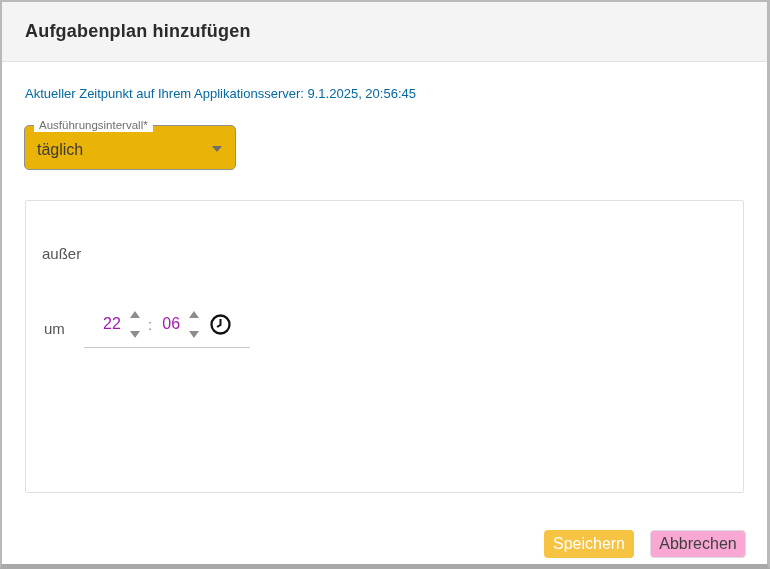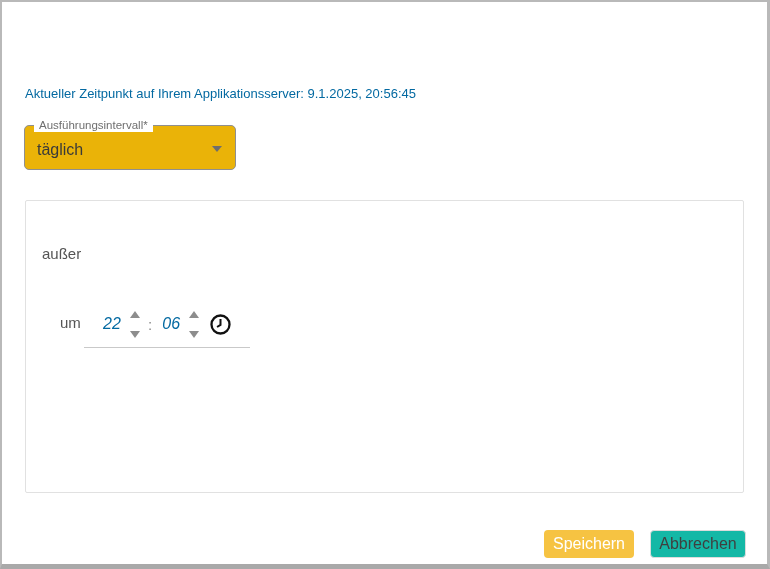--- a/index.html
+++ b/index.html
@@ -46,54 +46,56 @@
     border-top:6px solid #6e6e6e;
   }
   .select-interval{left:22px;top:123px;width:212px;height:45px;}
   .panel{
     position:absolute;left:23px;top:198px;width:719px;height:293px;
     border:1px solid #e1e1e1;border-radius:2px;background:#fff;box-sizing:border-box;
   }
   .select-excluded{left:76px;top:24px;width:211px;height:45px;}
   .row-label{position:absolute;font-size:15px;color:#555555;}
   .label-ausser{left:16px;top:44px;}
-  .label-um{left:18px;top:113px;margin-left:16px;}
+  .label-um{left:18px;top:119px;}
   .time-control{
     position:absolute;left:58px;top:100px;width:166px;height:47px;
     border-bottom:1px solid #c9c9c9;
     display:flex;align-items:center;box-sizing:border-box;
     padding-left:17px;
   }
   .time-num{
-    font-size:16px;color:#0369a1;width:22px;text-align:center;
+    font-size:16px;color:#a21caf;width:22px;text-align:center;
     background:transparent;border:none;outline:none;
     font-family:"Liberation Sans","DejaVu Sans",sans-serif;
-    font-style:italic;
   }
   .time-sep{font-size:15px;color:#8a8a8a;margin:0 8px;}
   .spinner{display:flex;flex-direction:column;align-items:center;gap:13px;margin-left:7px;}
   .tri-up{width:0;height:0;border-left:5px solid transparent;border-right:5px solid transparent;border-bottom:7px solid #8d8d8d;cursor:pointer;}
   .tri-down{width:0;height:0;border-left:5px solid transparent;border-right:5px solid transparent;border-top:7px solid #8d8d8d;cursor:pointer;}
   .spinner-right{margin-left:7px;}
   .num-left{margin-left:0;}
   .clock-btn{margin-left:10px;display:flex;align-items:center;cursor:pointer;background:none;border:none;padding:0;}
   .footer-btn{
     position:absolute;top:528px;height:28px;
     display:flex;align-items:center;justify-content:center;
     font-size:16px;border-radius:4px;cursor:pointer;box-sizing:border-box;
     font-family:"Liberation Sans","DejaVu Sans",sans-serif;
   }
   .btn-save{left:542px;width:90px;background:#f6c342;color:#ffffff;border:none;}
-  .btn-cancel{left:648px;width:96px;background:#14b8a6;color:#3f3f3f;border:1px solid #dcdcdc;}
+  .btn-cancel{left:648px;width:96px;background:#f9a8d4;color:#3f3f3f;border:1px solid #dcdcdc;}
 </style>
 </head>
 <body>
 
 <div class="dialog">
 
+  <div class="titlebar">
+    <span class="title">Aufgabenplan hinzufügen</span>
+  </div>
 
   <div class="server-note">Aktueller Zeitpunkt auf Ihrem Applikationsserver: 9.1.2025, 20:56:45</div>
 
   <div class="mat-select select-interval">
     <span class="select-label">Ausführungsintervall*</span>
     <span class="select-value">täglich</span>
     <span class="select-arrow"></span>
   </div>
 
   <div class="panel">

